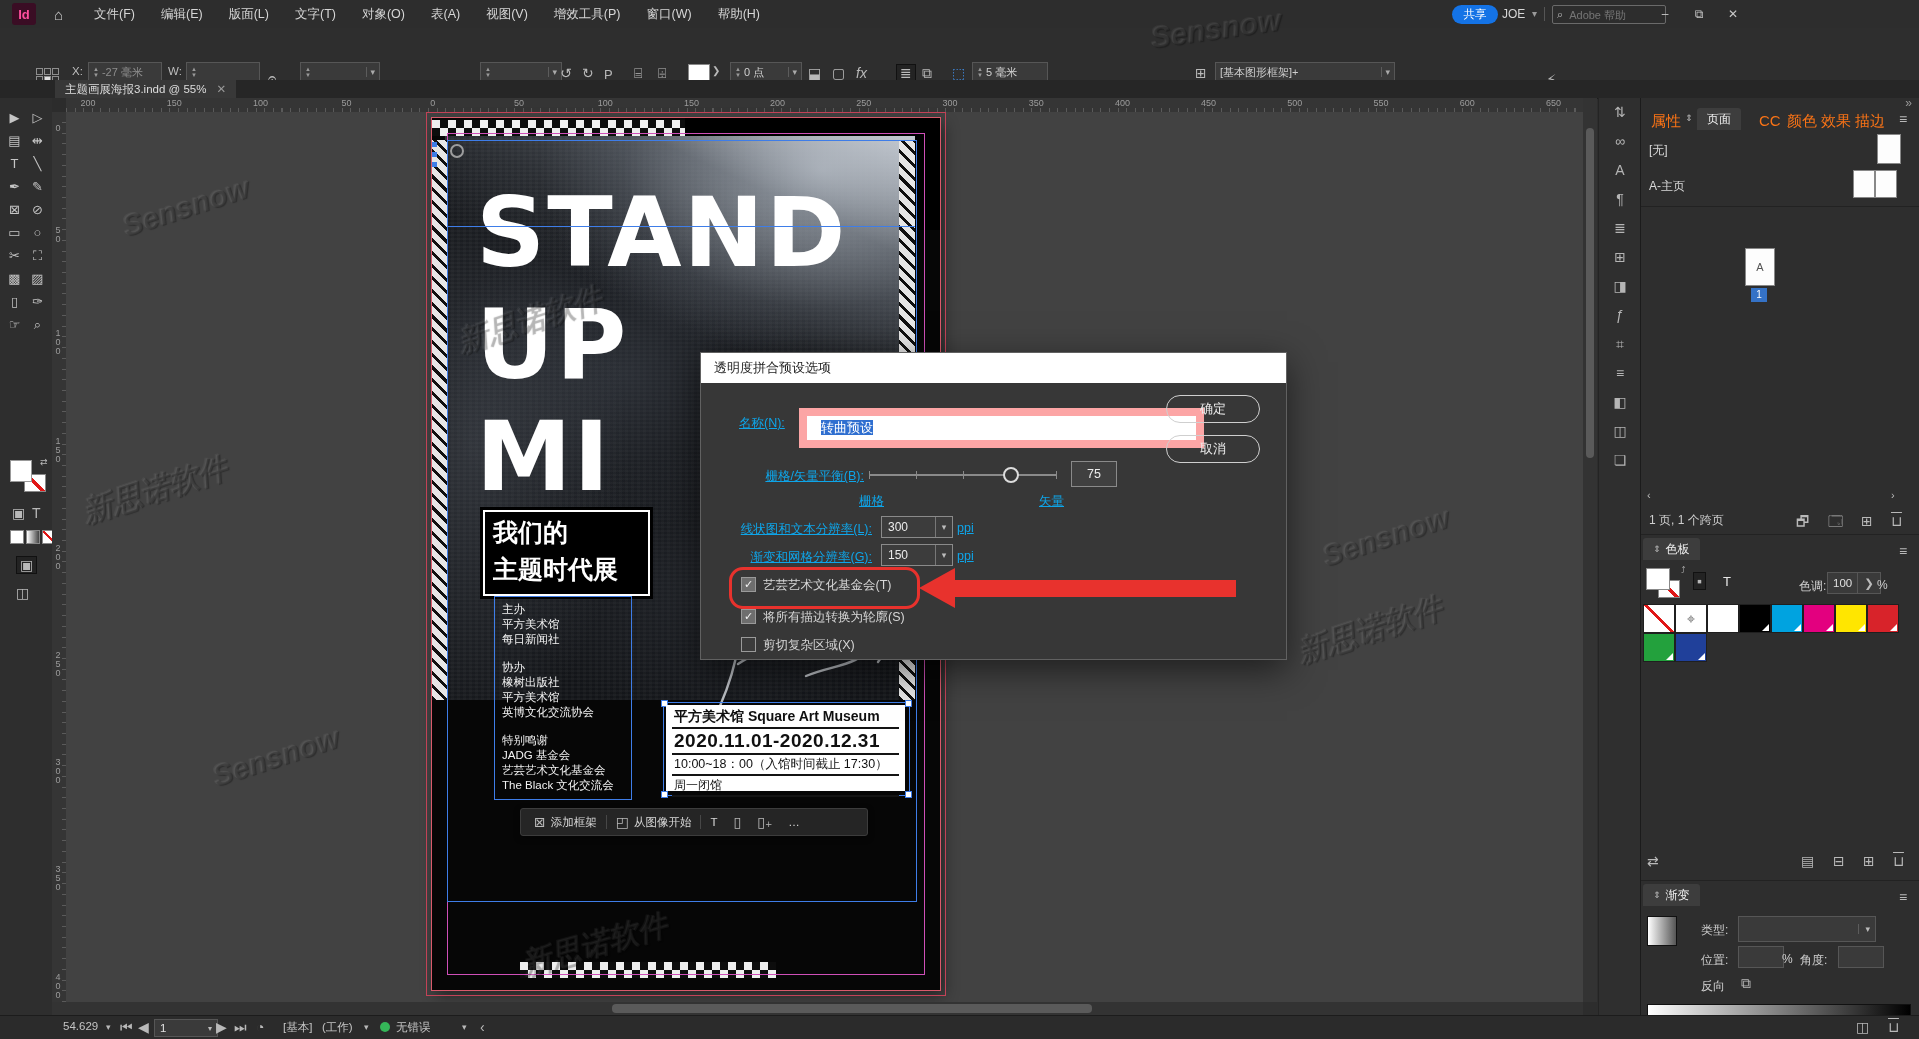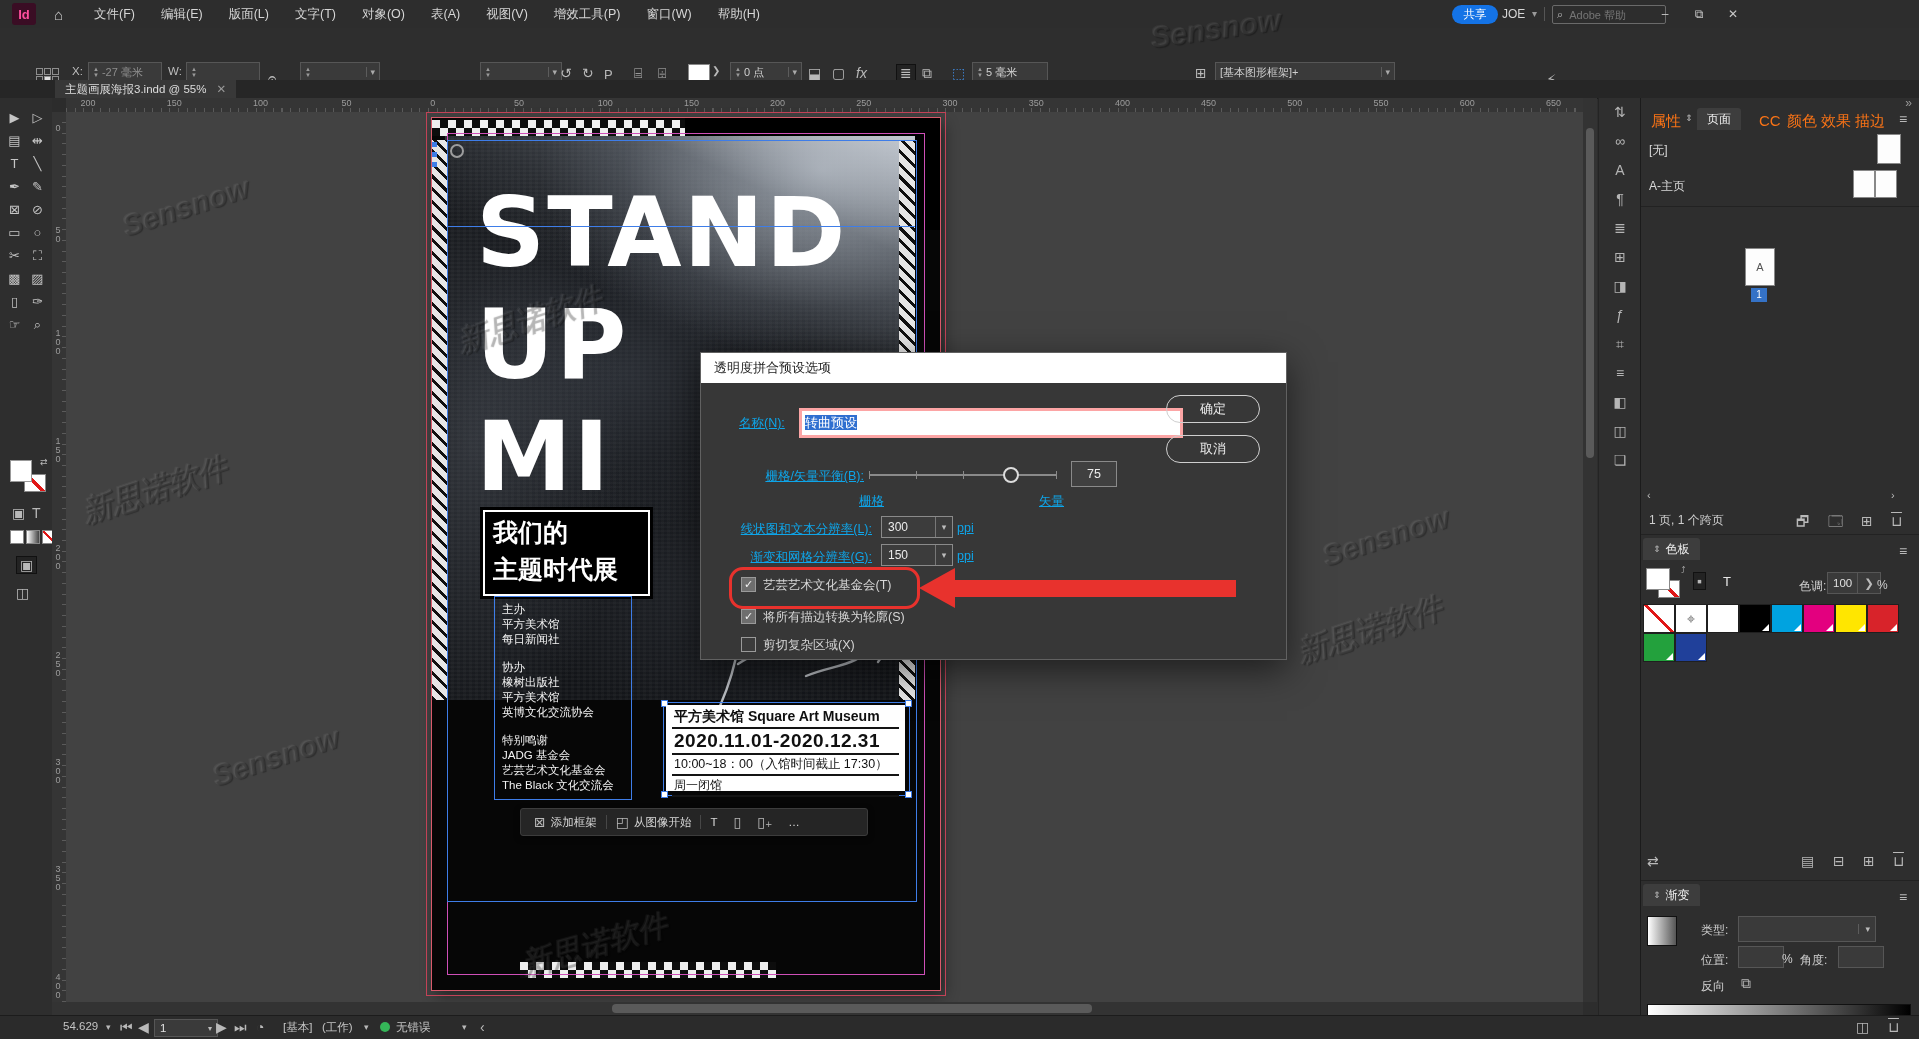--- a/index.html
+++ b/index.html
@@ -104,21 +104,21 @@
   .sw{width:32px;height:29px;box-sizing:border-box;border:1px solid #1f1f1f;position:relative;}
   .sw .fold{position:absolute;right:1px;bottom:1px;width:0;height:0;border-left:7px solid transparent;border-bottom:7px solid #fff;}
   .sw.none{background:linear-gradient(45deg,#fff 46%,#e01717 46%,#e01717 54%,#fff 54%);}
   .sw.registration{background:#fff;color:#777;text-align:center;line-height:27px;font-size:15px;}
   .mini{background:#3a3a3a;border:1px solid #565656;height:20px;display:flex;align-items:center;padding:0 5px;font-size:11.5px;color:#e0e0e0;}
   .ramp{left:6px;top:906px;width:262px;height:12px;background:linear-gradient(90deg,#ffffff,#000000);border:1px solid #111;}
   
   .dialog{position:absolute;left:700px;top:352px;width:585px;height:306px;z-index:60;background:#373737;border:1px solid #616161;box-shadow:0 10px 34px rgba(0,0,0,.55);}
   .dtitle{position:absolute;left:0;top:0;width:100%;height:30px;background:#fff;color:#1d1d1d;font-size:13px;line-height:30px;padding-left:13px;box-sizing:border-box;}
   .dlbl{position:absolute;font-size:12.5px;color:#0ea5e9;text-decoration:underline;}
-  .dinput{position:absolute;left:98px;top:55px;width:375px;height:24px;background:#fff;border:3px solid #fca5a5;font-size:13px;line-height:24px;padding-left:3px;box-sizing:content-box;}
+  .dinput{position:absolute;left:98px;top:55px;width:375px;height:24px;background:#fff;border:8px solid #fca5a5;font-size:13px;line-height:24px;padding-left:14px;box-sizing:content-box;}
   .dinput .sel{background:#2f6fd0;color:#fff;}
   .track{position:absolute;left:168px;top:121px;width:188px;height:2px;background:#8a8a8a;}
   .tick{position:absolute;top:-3px;width:1px;height:8px;background:#8a8a8a;}
   .knob{position:absolute;left:302px;top:114px;width:12px;height:12px;border:2px solid #dcdcdc;border-radius:50%;background:#373737;}
   .dval{position:absolute;left:370px;top:108px;width:44px;height:24px;background:#404040;border:1px solid #8a8a8a;color:#ececec;font-size:12.5px;text-align:center;line-height:24px;}
   .dcombo{position:absolute;width:64px;height:20px;background:#3c3c3c;border:1px solid #8a8a8a;color:#ececec;font-size:12px;display:flex;align-items:center;padding-left:6px;}
   .dcombo .cv{margin-left:auto;border-left:1px solid #777;width:16px;text-align:center;color:#bbb;font-size:9px;align-self:stretch;line-height:20px;}
   .cb{position:absolute;width:13px;height:13px;border:1px solid #9a9a9a;background:#3b3b3b;color:#cfcfcf;font-size:11px;line-height:13px;text-align:center;}
   .cb.on{background:#6e6e6e;color:#f4f4f4;}
   .cbl{position:absolute;font-size:12.5px;color:#d6d6d6;}

